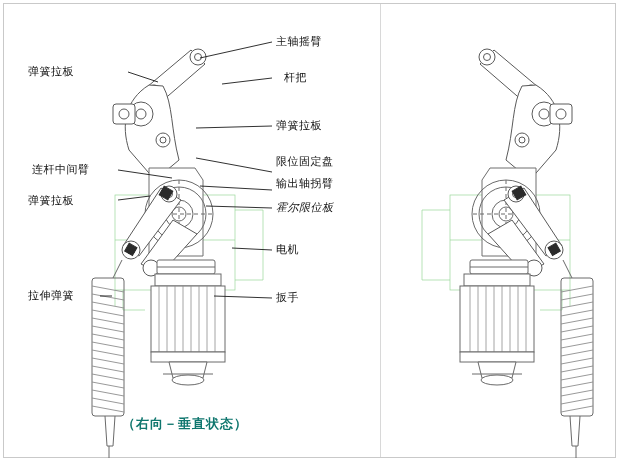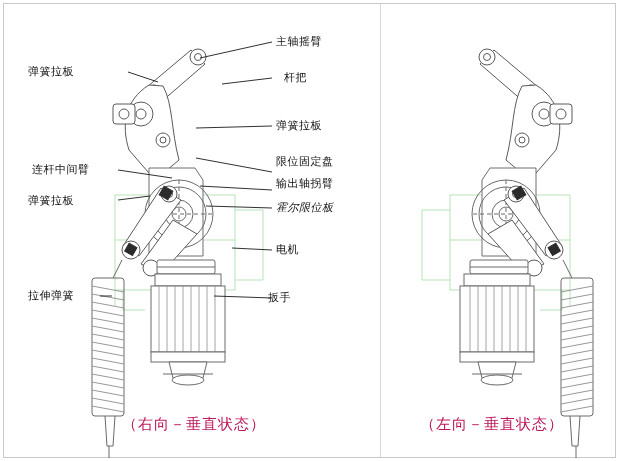--- a/index.html
+++ b/index.html
@@ -45,24 +45,25 @@
   .label {
     position: absolute;
     font-size: 11px;
     color: #111111;
     white-space: nowrap;
     line-height: 13px;
     letter-spacing: 0.5px;
   }
   .caption {
     position: absolute;
-    font-size: 15px;
-    color: #be185d;
+    font-size: 13px;
+    color: #0f766e;
     white-space: nowrap;
     letter-spacing: 1px;
+    font-weight: bold;
   }
 </style>
 </head>
 <body>
 
 <div id="page">
 
   <div class="frame"></div>
   <div class="divider"></div>
 
@@ -210,18 +211,17 @@
   <div class="label" style="left:28px; top:65px;">弹簧拉板</div>
   <div class="label" style="left:284px; top:71px;">杆把</div>
   <div class="label" style="left:276px; top:119px;">弹簧拉板</div>
   <div class="label" style="left:18px; top:163px;margin-left:14px;">连杆中间臂</div>
   <div class="label" style="left:276px; top:155px;">限位固定盘</div>
   <div class="label" style="left:28px; top:194px;">弹簧拉板</div>
   <div class="label" style="left:276px; top:177px;">输出轴拐臂</div>
   <div class="label" style="left:276px; top:201px;font-style:italic;">霍尔限位板</div>
   <div class="label" style="left:276px; top:243px;">电机</div>
   <div class="label" style="left:28px; top:289px;">拉伸弹簧</div>
-  <div class="label" style="left:268px; top:291px;">扳手</div>
+  <div class="label" style="left:276px; top:291px;">扳手</div>
 
   <div class="caption" style="left:122px; top:415px;">（右向－垂直状态）</div>
-  <div class="caption" style="left:420px; top:415px;">（左向－垂直状态）</div>
 
 </div>
 
 </body></html>

